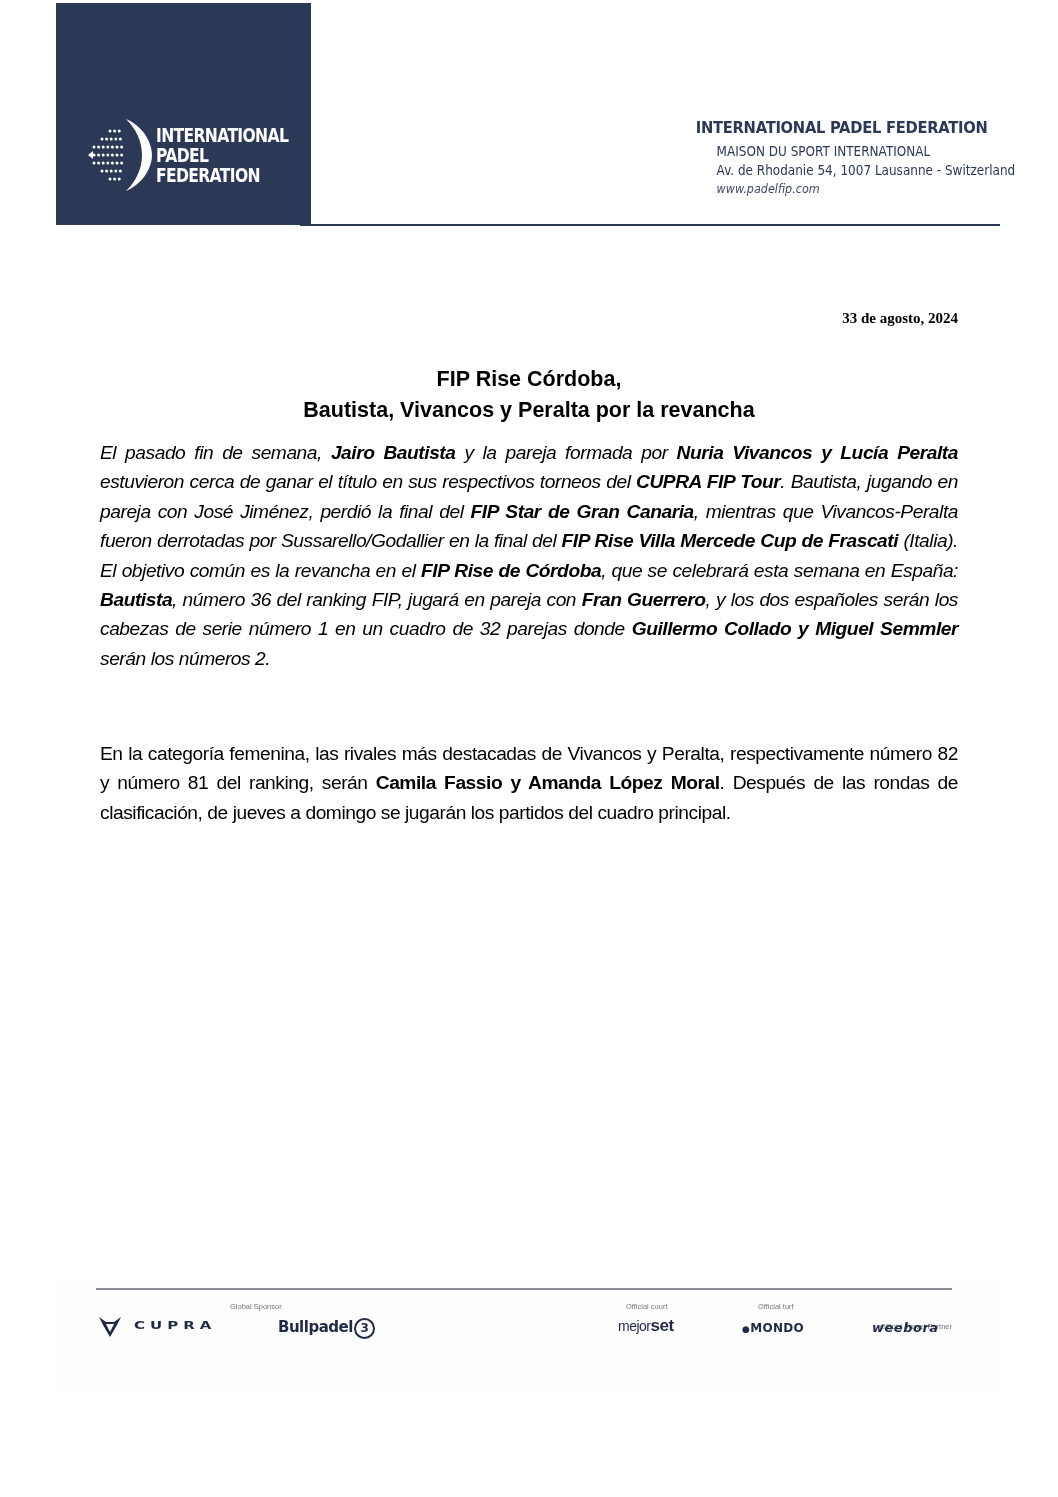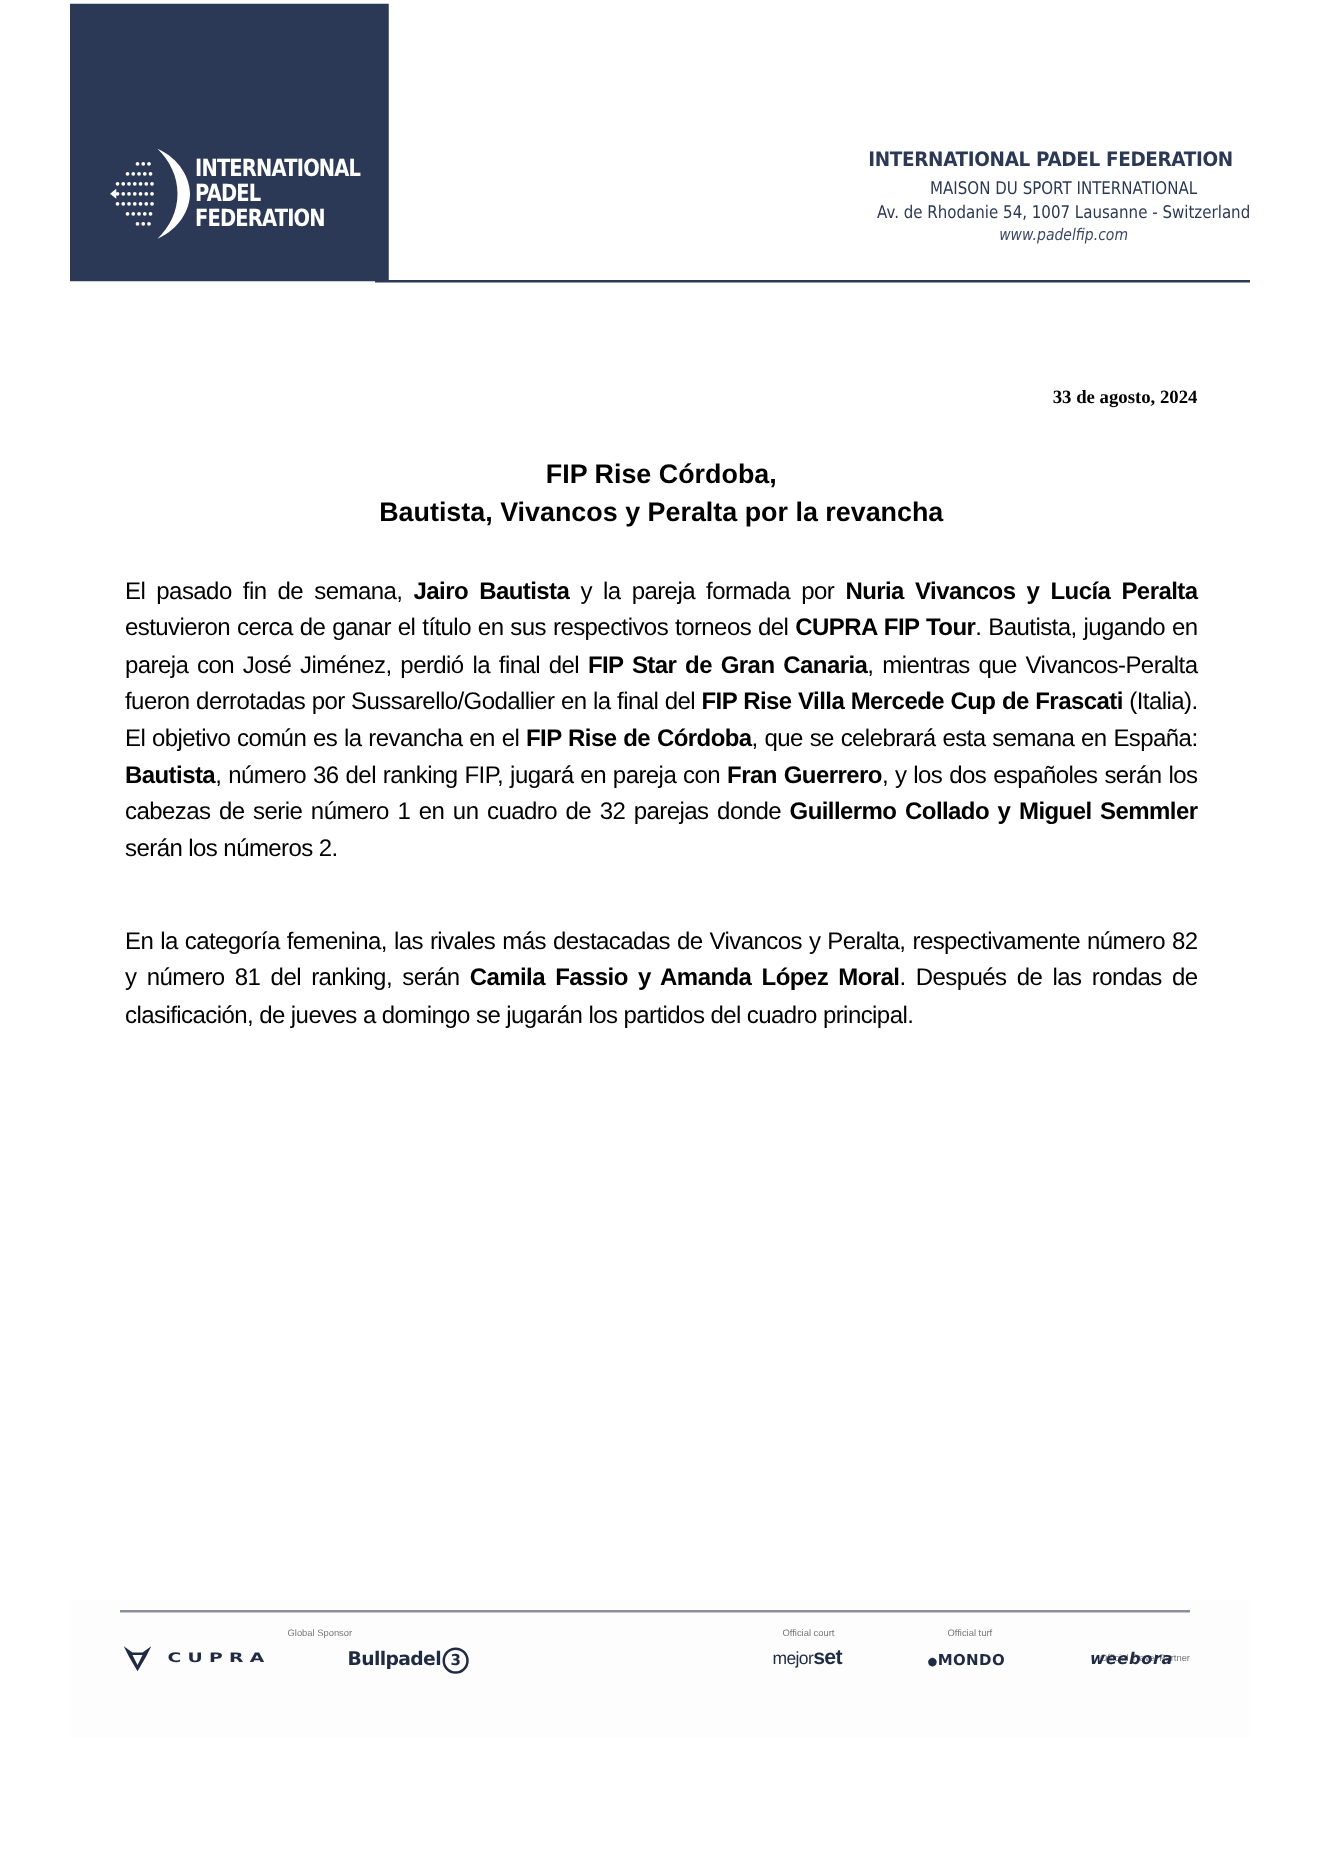--- a/index.html
+++ b/index.html
@@ -6,32 +6,32 @@
   body { width: 1058px; height: 1497px; position: relative; overflow: hidden; font-family: "Liberation Sans", sans-serif; color: #000; }
 
   .header-block { position: absolute; left: 56px; top: 3px; width: 255px; height: 222px; background: #2b3957; }
   .logo { position: absolute; left: 30px; top: 112px; display: flex; align-items: center; }
   .logo-mark { width: 68px; height: 80px; position: relative; }
   .logo-text { margin-left: 2px; color: #fff; font-family: "DejaVu Sans", sans-serif; font-weight: bold; font-size: 19px; line-height: 20px; letter-spacing: -0.8px; transform: scaleX(0.82); transform-origin: left center; text-transform: uppercase; }
   .logo-text div { white-space: nowrap; }
 
   .header-rule { position: absolute; left: 300px; top: 224px; width: 700px; height: 2px; background: #2b3957; }
 
-  .org-info { position: absolute; right: 58px; top: 118px; text-align: center; color: #2b3957; }
+  .org-info { position: absolute; right: 43px; top: 118px; text-align: left; color: #2b3957; }
   .org-name { font-family: "DejaVu Sans", sans-serif; font-weight: bold; font-size: 16px; letter-spacing: -0.3px; transform: scaleX(0.92); transform-origin: right center; white-space: nowrap; }
   .org-line { font-family: "DejaVu Sans", sans-serif; font-size: 14px; margin-top: 6px; transform: scaleX(0.86); transform-origin: right center; white-space: nowrap; }
   .org-line.addr { margin-top: 3px; }
   .org-web { font-family: "DejaVu Sans", sans-serif; font-style: italic; font-size: 13px; margin-top: 3px; transform: scaleX(0.86); transform-origin: right center; color: #3c4866; }
 
   .date { position: absolute; right: 100px; top: 310px; font-family: "Liberation Serif", serif; font-weight: bold; font-size: 15px; }
 
   .title { position: absolute; left: 0; width: 1058px; top: 364px; text-align: center; font-family: "Liberation Sans", sans-serif; font-weight: bold; font-size: 21.5px; line-height: 31px; }
 
   .body-text { position: absolute; left: 100px; width: 858px; font-family: "Liberation Sans", sans-serif; font-size: 19.2px; line-height: 29.4px; text-align: justify; letter-spacing: -0.45px; }
-  .p1 { top: 459px; }
+  .p1 { top: 438px; font-style: italic; }
   .p2 { top: 739px; }
   .body-text b { font-weight: bold; }
 
   .footer { position: absolute; left: 56px; top: 1280px; width: 944px; height: 110px; background: #fdfdfd; }
   .footer-rule { position: absolute; left: 40px; top: 8px; width: 856px; height: 2px; background: #8a8f99; }
   .sponsor-label { position: absolute; font-size: 7.5px; color: #777; white-space: nowrap; }
   .sponsor-logo { position: absolute; color: #1f2a44; white-space: nowrap; }
   .cupra-text { font-family: "DejaVu Sans", sans-serif; font-size: 15px; letter-spacing: 5px; font-weight: bold; transform: scaleY(0.7); }
   .bull-text { font-family: "DejaVu Sans", sans-serif; font-weight: bold; font-size: 15px; letter-spacing: -0.5px; }
   .mejor-text { font-family: Liberation Sans, sans-serif; font-size: 14px; letter-spacing: -0.5px; }

